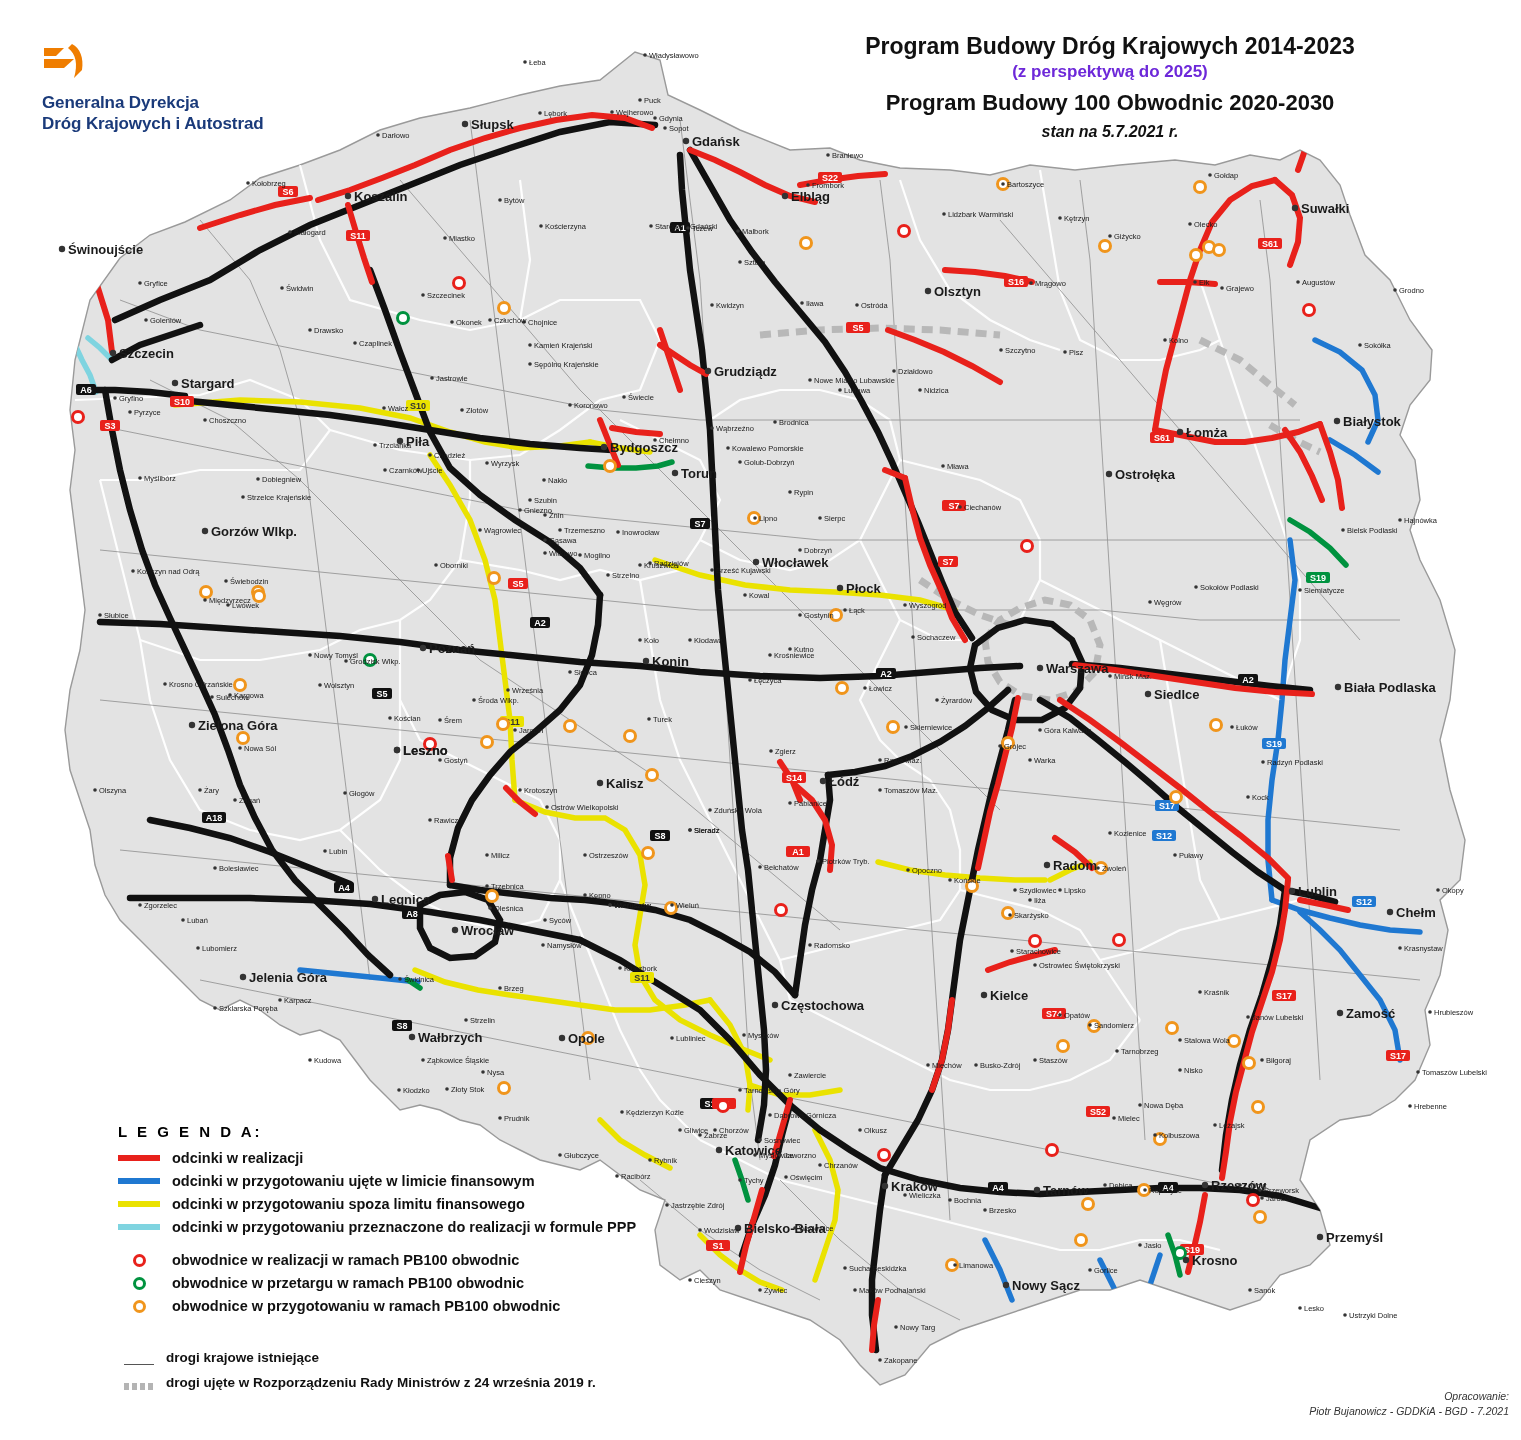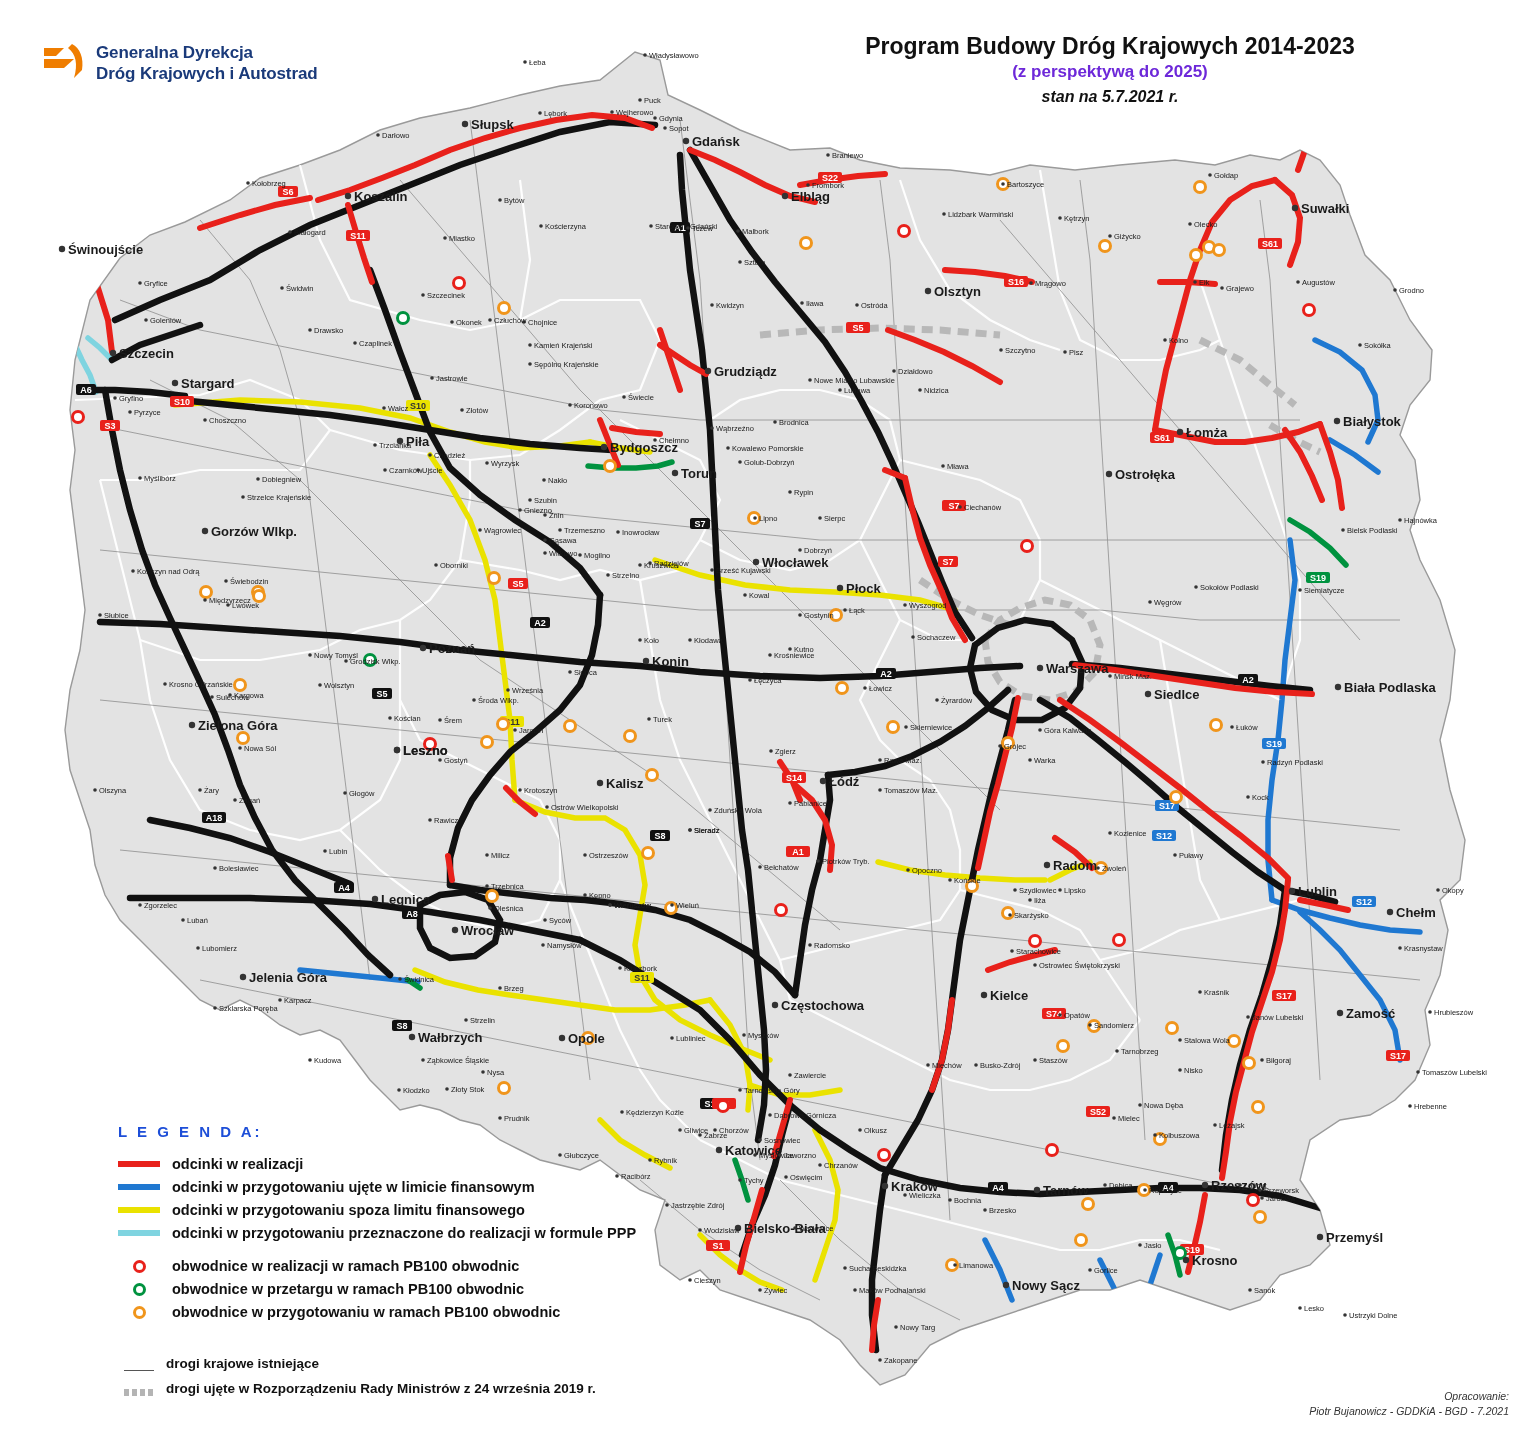--- a/index.html
+++ b/index.html
@@ -16,20 +16,21 @@
   }
 
   
   #logo-block {
     position: absolute;
     left: 42px;
     top: 42px;
     display: flex;
     align-items: flex-start;
     gap: 10px;
+    flex-direction: column;
   }
   #logo-mark {
     width: 44px;
     height: 40px;
     flex: 0 0 auto;
   }
   #logo-text {
     font-size: 17px;
     font-weight: bold;
     color: #1a3a7a;
@@ -83,23 +84,23 @@
   
   #legend {
     position: absolute;
     left: 118px;
     top: 1123px;
     width: 560px;
   }
   #legend-title {
     font-size: 15px;
     font-weight: bold;
-    color: #1d4ed8;
+    color: #000000;
     letter-spacing: 3px;
-    margin-bottom: 13px;
+    margin-bottom: 7px;
   }
   .legend-row {
     display: flex;
     align-items: center;
     height: 22px;
     margin-bottom: 1px;
   }
   .legend-swatch {
     width: 42px;
     height: 6px;
@@ -181,20 +182,21 @@
     <path d="M2 17 L32 17 L22 26 L2 26 Z" fill="#ef7d00"></path>
     <path d="M30 2 C38 6 42 16 40 28 L32 36 C36 22 34 12 26 6 Z" fill="#ef7d00"></path>
   </svg>
   <div id="logo-text">Generalna Dyrekcja
 Dróg Krajowych i Autostrad</div>
 </div>
 
 <div id="title-block">
   <div class="t1">Program Budowy Dróg Krajowych 2014-2023</div>
   <div class="t2">(z perspektywą do 2025)</div>
+  <div class="t3">Program Budowy 100 Obwodnic 2020-2030</div>
   <div class="t4">stan na 5.7.2021 r.</div>
 </div>
 
 <svg id="map-canvas" viewBox="0 0 1521 1440">
   <defs>
     <clipPath id="polandClip">
       <path d="M75,360 L90,300 L120,258 L150,235 L185,222 L230,200 L260,178 L300,165 L340,150 L380,130 L420,118 L470,108 L520,95 L560,86 L600,80 L635,52 L660,60 L668,95 L700,110 L740,130 L790,150 L830,148 L860,160 L900,168 L950,170 L990,175 L1030,165 L1075,170 L1120,165 L1175,160 L1215,165 L1250,155 L1280,160 L1300,150 L1320,160 L1340,185 L1350,215 L1365,255 L1390,280 L1410,320 L1432,350 L1430,380 L1410,405 L1400,435 L1415,460 L1420,500 L1410,530 L1420,560 L1440,600 L1455,650 L1450,700 L1440,740 L1450,790 L1465,840 L1460,880 L1440,900 L1448,930 L1440,975 L1425,1010 L1430,1045 L1415,1080 L1395,1100 L1370,1115 L1340,1120 L1310,1140 L1300,1180 L1320,1210 L1330,1245 L1310,1265 L1280,1275 L1260,1300 L1230,1310 L1200,1300 L1170,1290 L1140,1280 L1110,1290 L1080,1290 L1050,1300 L1020,1310 L990,1320 L960,1330 L930,1345 L905,1375 L880,1385 L860,1365 L840,1340 L810,1320 L780,1310 L750,1300 L720,1290 L700,1270 L680,1280 L660,1265 L655,1230 L665,1200 L640,1190 L620,1175 L600,1160 L580,1170 L560,1165 L540,1160 L520,1150 L500,1140 L480,1125 L460,1120 L440,1110 L420,1105 L400,1110 L385,1095 L370,1080 L355,1060 L340,1040 L320,1030 L300,1035 L280,1025 L260,1010 L240,1000 L220,1010 L200,1000 L180,980 L160,960 L140,940 L120,920 L105,895 L95,865 L90,830 L80,800 L70,770 L65,730 L70,690 L80,650 L85,610 L80,570 L75,530 L70,490 L75,450 L70,410 L75,360 Z"></path>
     </clipPath>
   </defs>
 

